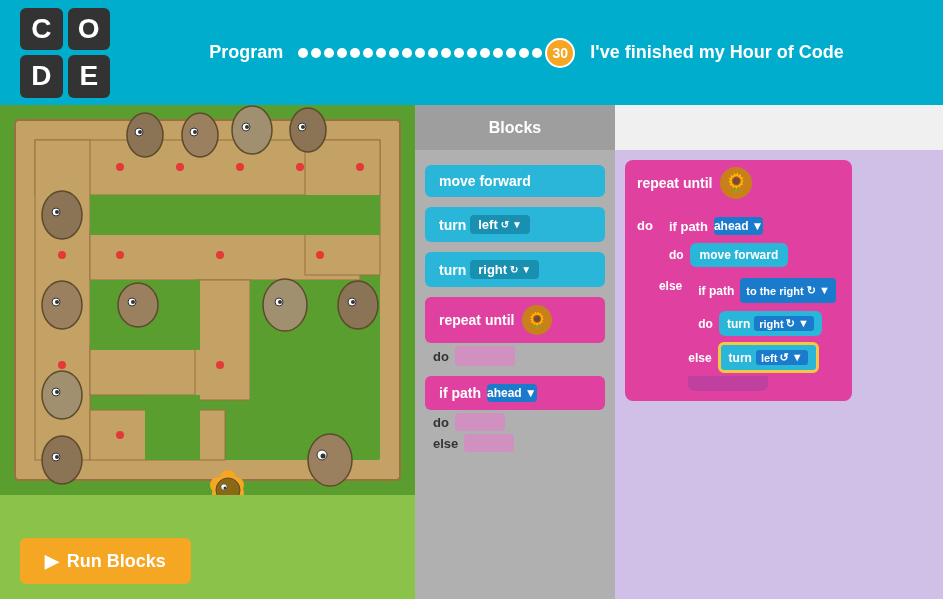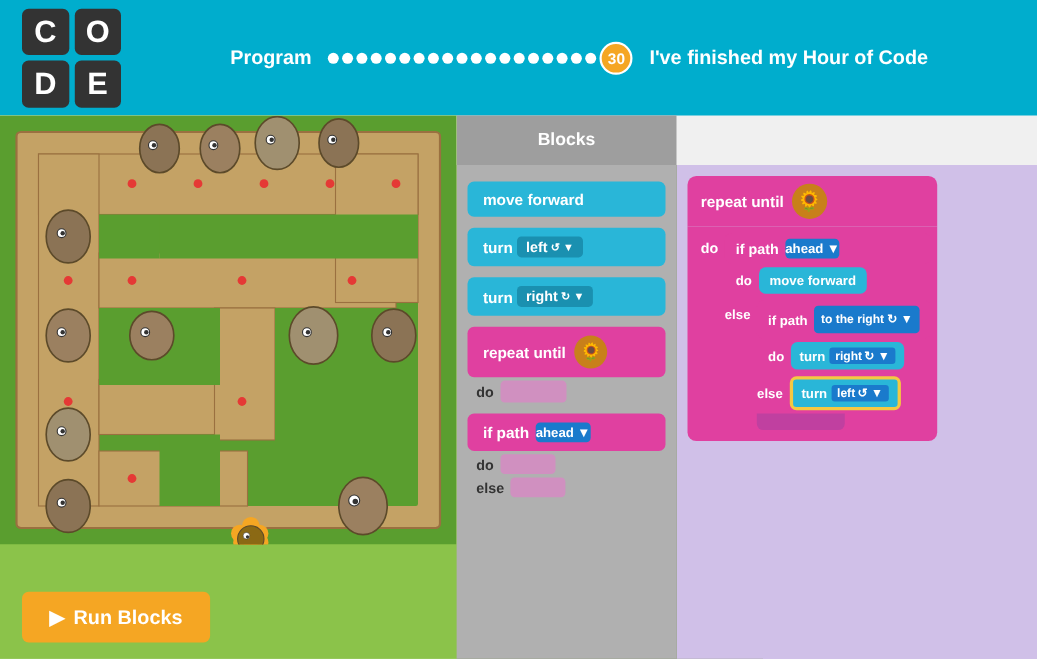--- a/index.html
+++ b/index.html
@@ -105,21 +105,21 @@
       background: #7b5ea7;
       color: white;
       display: flex; align-items: center; justify-content: center;
       flex: 1;
       font-size: 14px;
     }
 
     #blocks-content {
       display: flex;
       flex: 1;
-      background: #4d7c0f;
+      background: #0f766e;
     }
 
     
     #blocks-list {
       width: 200px;
       background: #b0b0b0;
       padding: 15px 10px;
       display: flex;
       flex-direction: column;
       gap: 10px;

